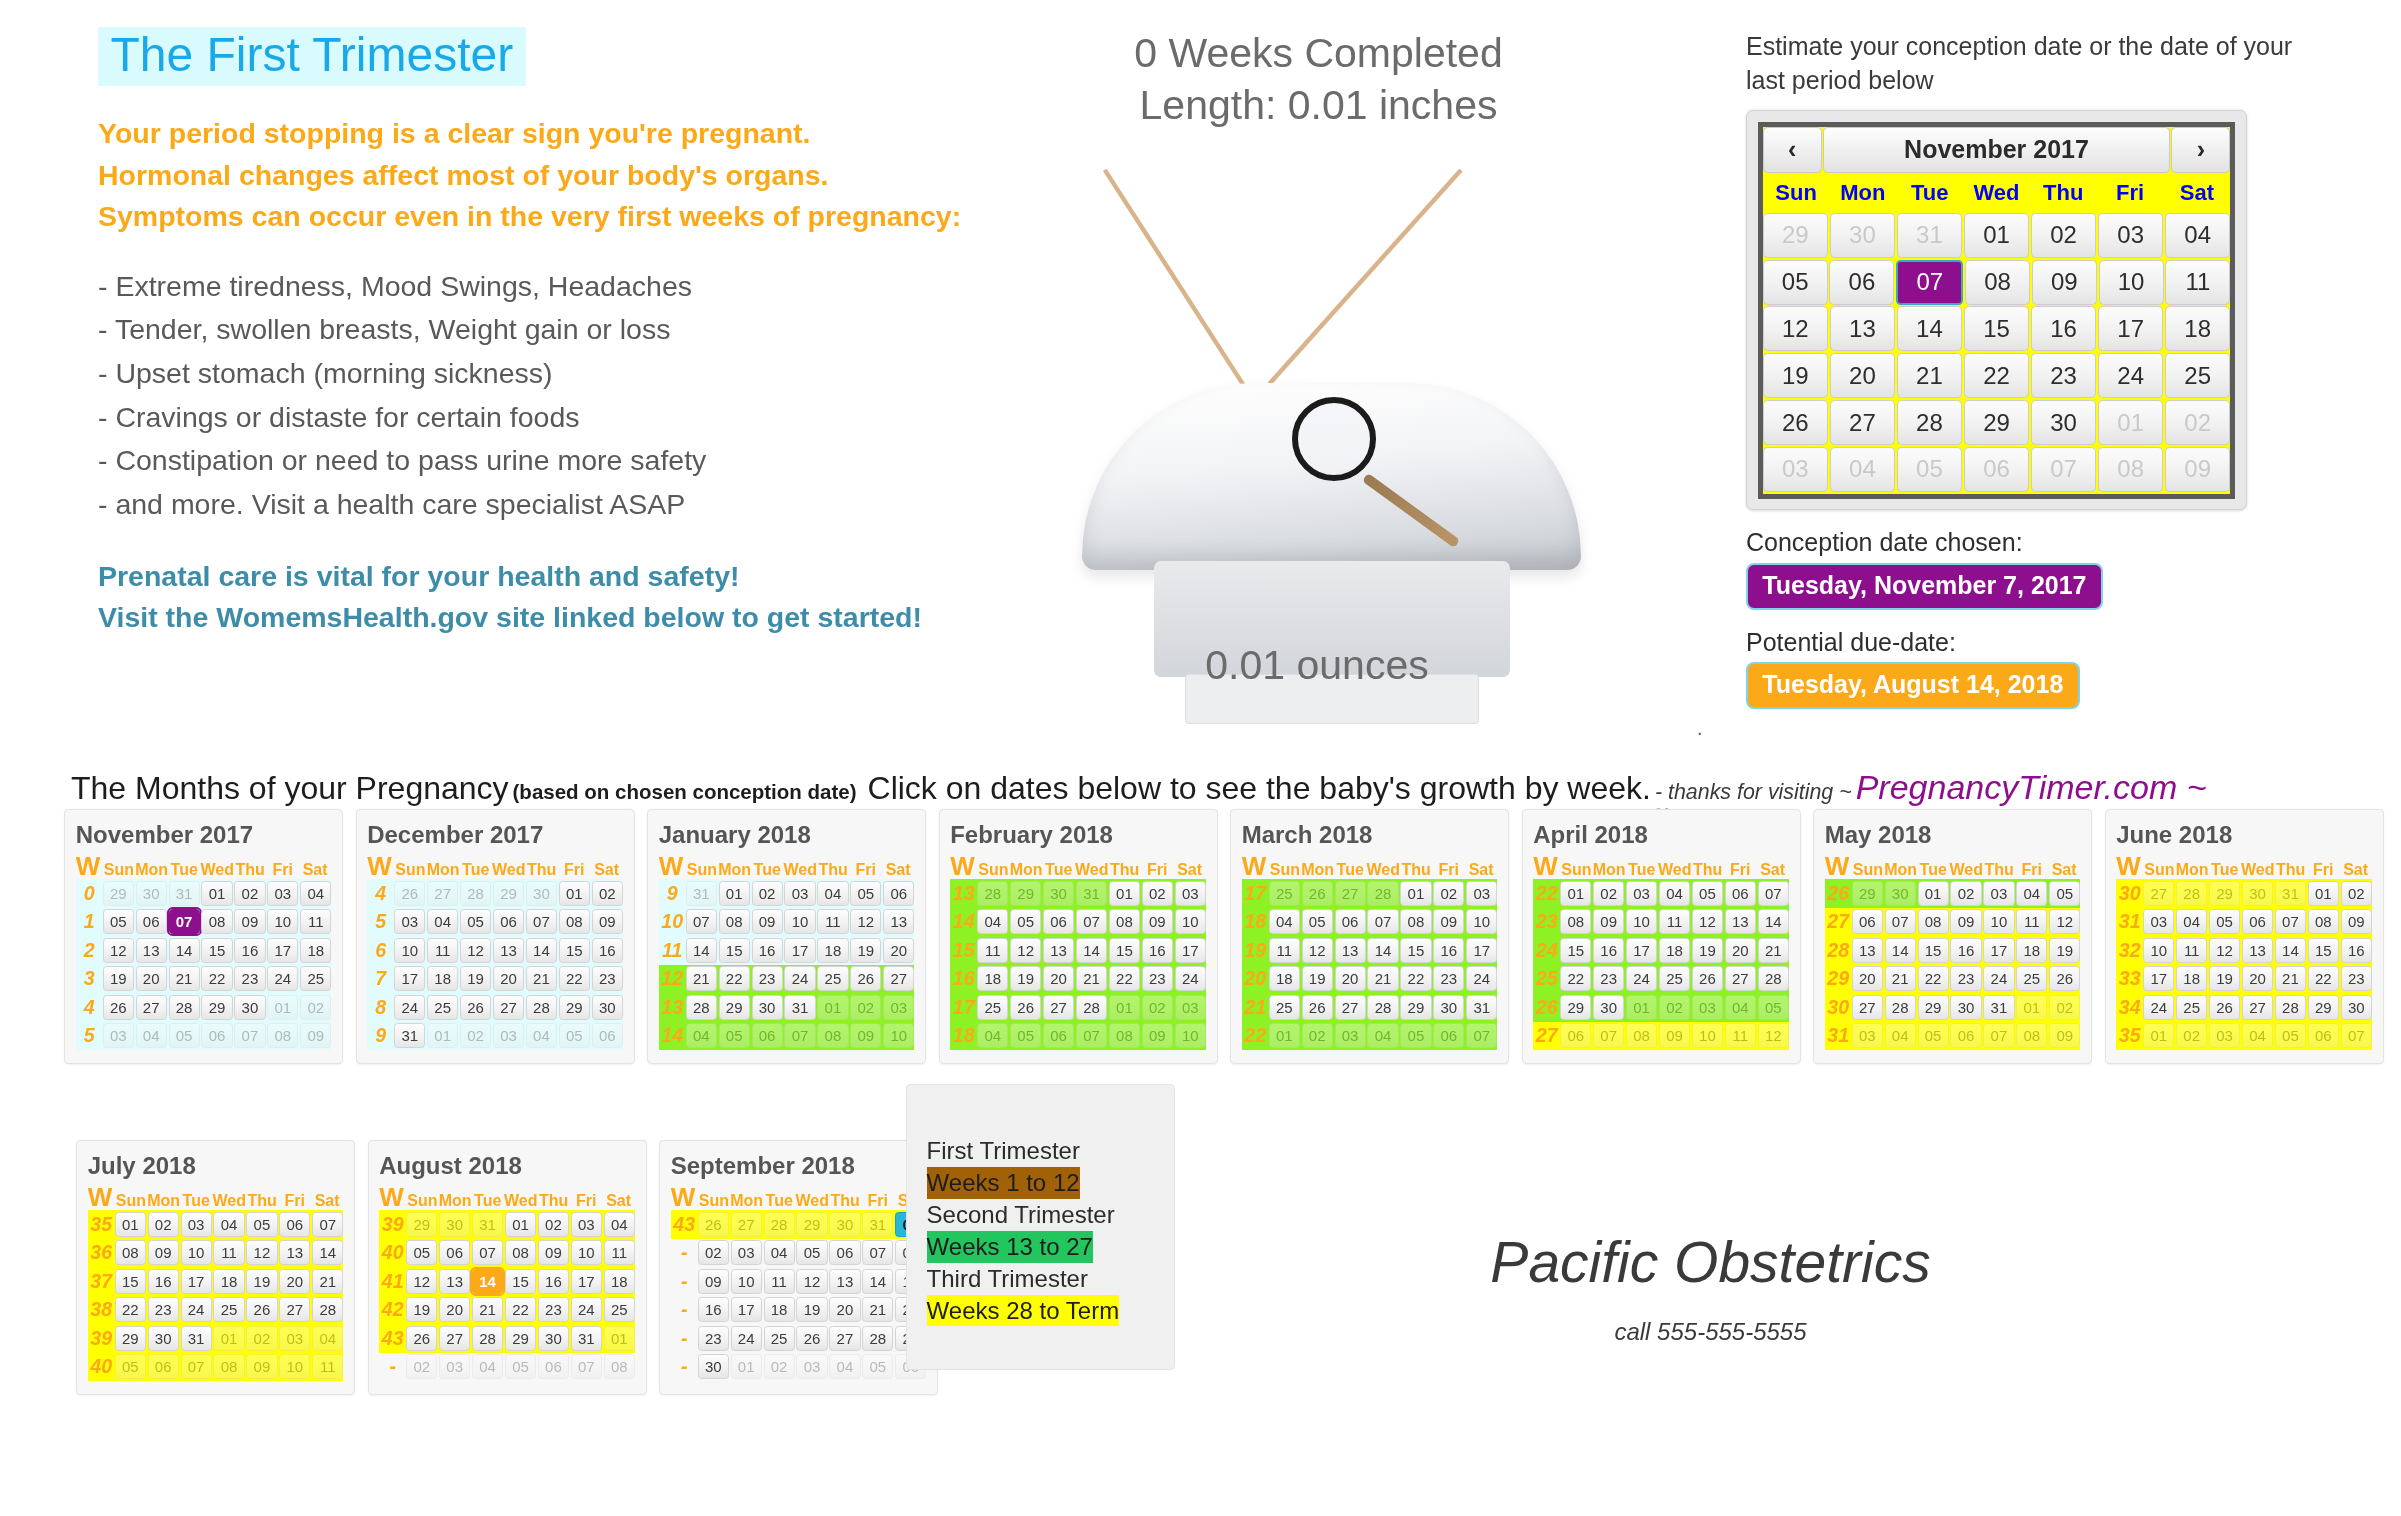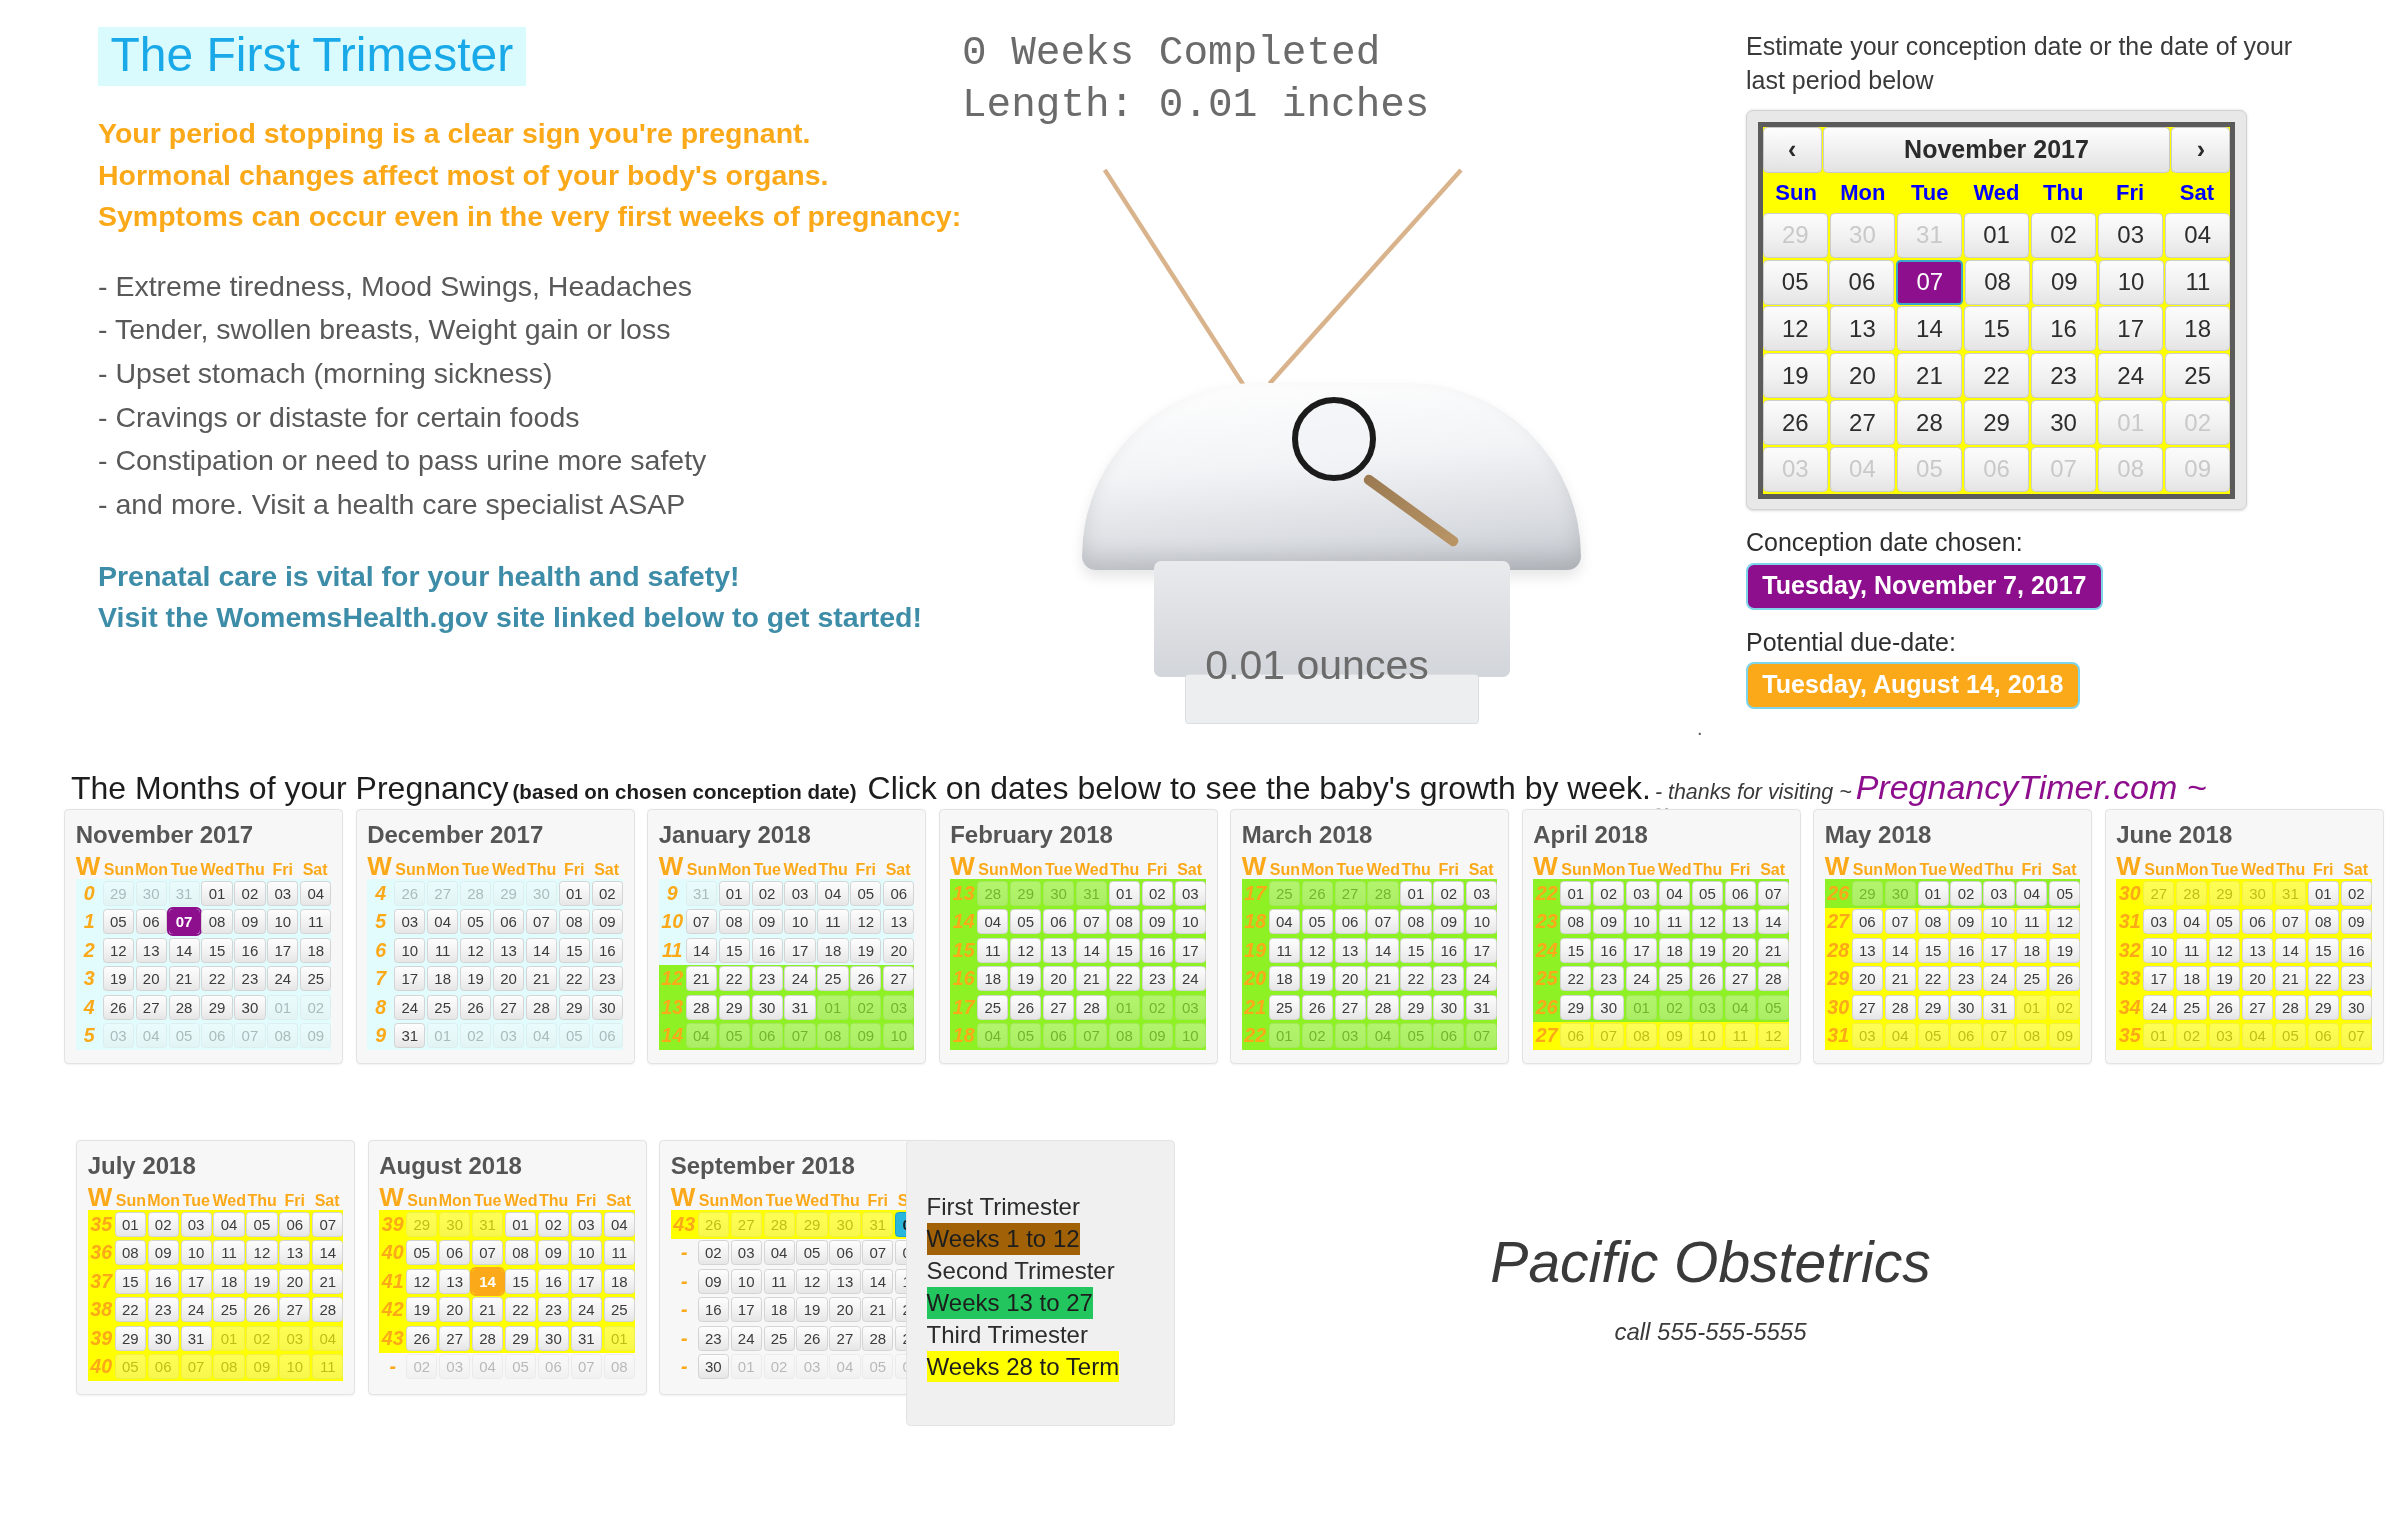--- a/index.html
+++ b/index.html
@@ -30,21 +30,21 @@
     font-size:28.5px; color:#595959; line-height:1.53; white-space:nowrap;
   }
   .teal-lines { margin-top:30px; }
   .teal-line {
     font-size:28.5px; font-weight:700; color:#3d8ca8;
     line-height:1.44; white-space:nowrap;
   }
 
   
   #scale-figure { position:absolute; left:962px; top:27px; width:713px; height:721px; }
-  .scale-caption { text-align:left; color:#6b6b6b; font-size:41px; line-height:1.28;font-family:Liberation Mono, monospace; }
+  .scale-caption { text-align:center; color:#6b6b6b; font-size:41px; line-height:1.28; }
   .scale-weight {
     position:absolute; left:0; right:3px; top:615px;
     text-align:center; color:#6b6b6b; font-size:41px;
   }
   .pointer-svg { position:absolute; left:0; top:134px; }
   .scale-body {
     position:absolute; left:120px; top:356px; width:499px; height:187px;
     background: linear-gradient(175deg,#ffffff 0%,#f3f4f6 42%,#d8dbe0 78%,#c3c7cd 100%);
     border-radius: 249px 249px 19.6px 19.6px;
     box-shadow: inset 0 -12.5px 21.4px rgba(0,0,0,.12), 0 7.1px 14.3px rgba(0,0,0,.10);
@@ -166,21 +166,21 @@
   .mini-cell.sel-cyan {
     background:#29b6dd; color:#1d1d1d; border:0.9px solid #1aa2c8; font-weight:700;
   }
   .tri-1 { background:#e2fbfd; }
   .tri-2 { background:#8ef124; }
   .tri-3 { background:#ffff00; }
   .tri-0 { background:transparent; }
 
   
   #legend-card {
-    position:absolute; left:906px; top:1140px; width:269px;
+    position:absolute; left:906px; top:1084px; width:269px;
     background:#f0f0f0; border:0.9px solid #e3e3e3; border-radius:4.5px;
     padding:50px 16px 43px 19.6px;
   }
   .legend-label { font-size:24px; color:#2b2b2b; line-height:1.33; }
   .legend-weeks { font-size:24px; color:#1d1d1d; line-height:1.33; display:inline-block; }
   .lw-1 { background:#a16207; }
   .lw-2 { background:#22c55e; }
   .lw-3 { background:#ffff00; }
 
   

